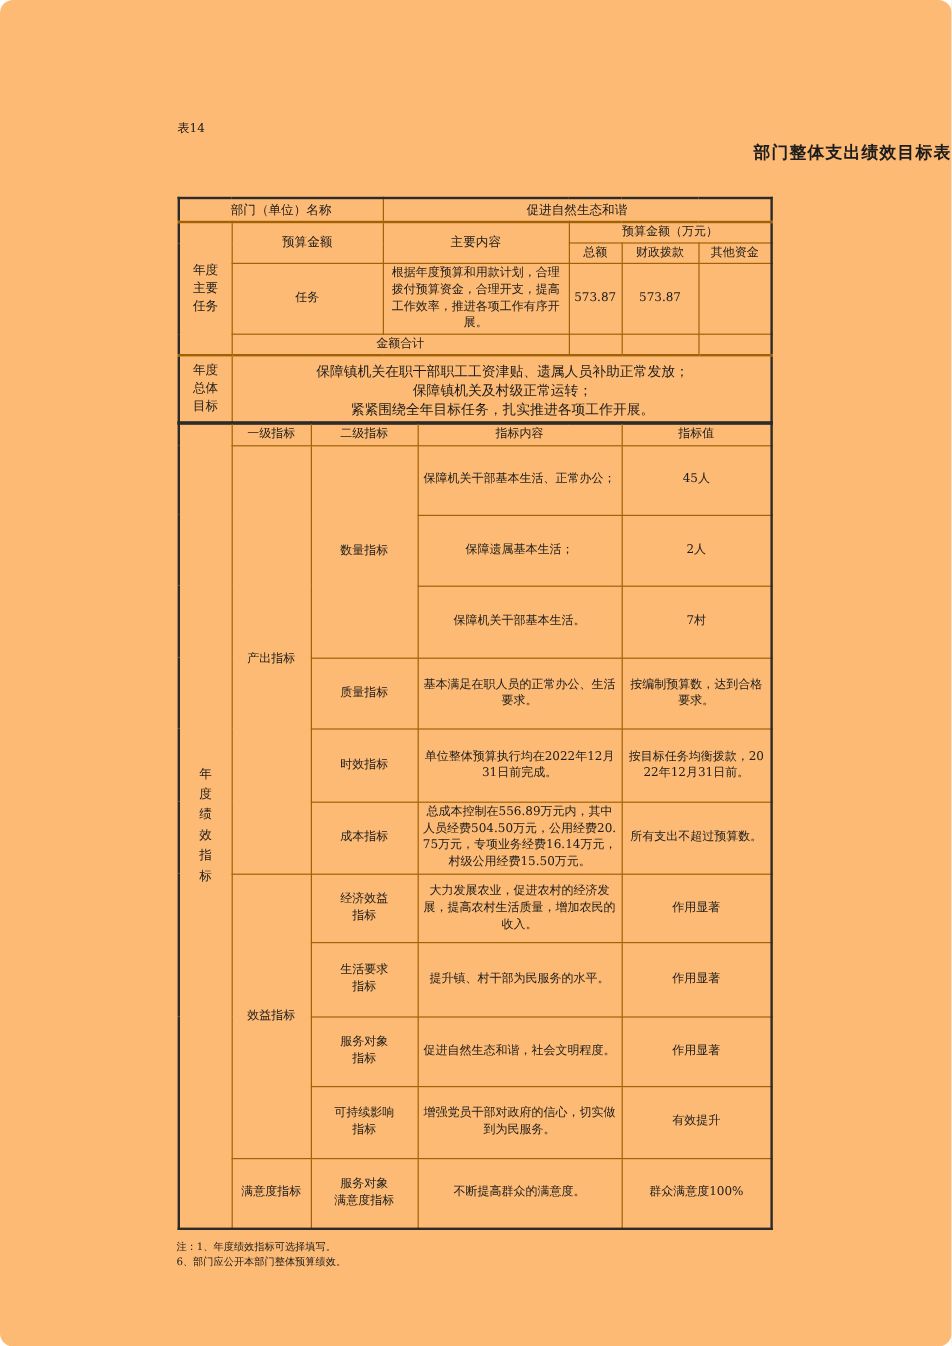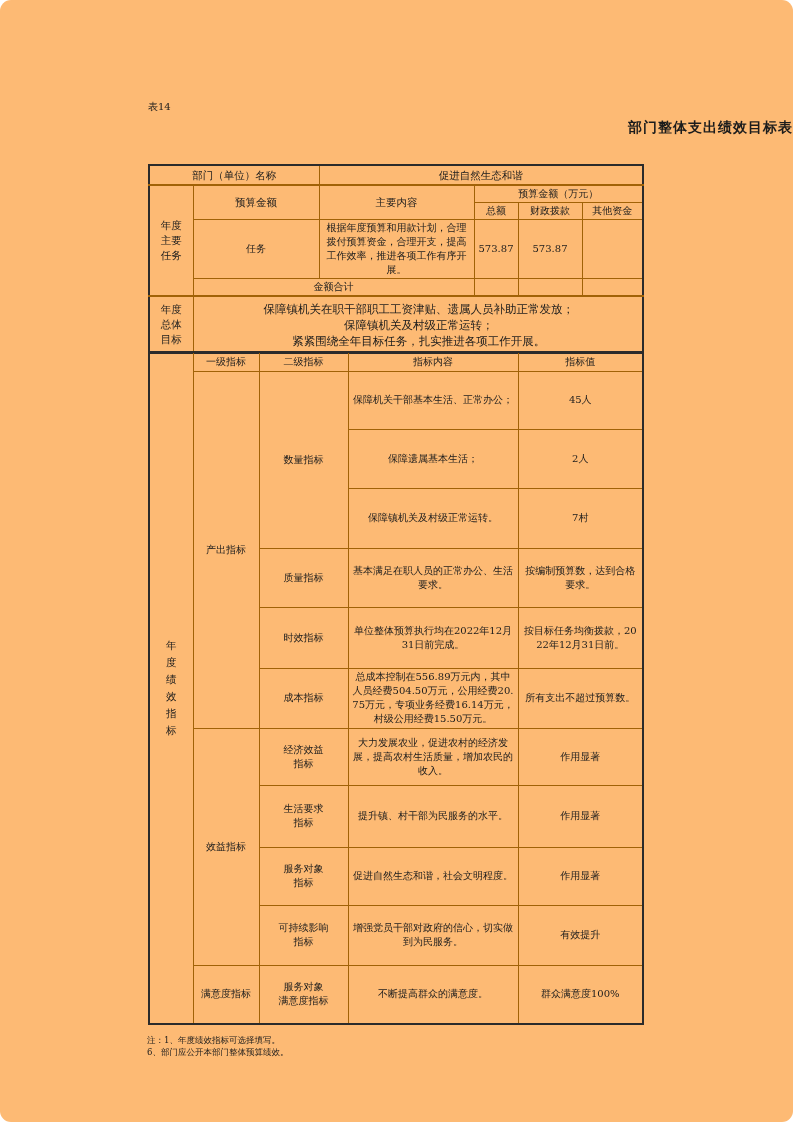--- a/index.html
+++ b/index.html
@@ -118,21 +118,21 @@
       <td rowspan="6">产出指标</td>
       <td rowspan="3">数量指标</td>
       <td class="left">保障机关干部基本生活、正常办公；</td>
       <td>45人</td>
     </tr>
     <tr class="h59">
       <td class="left">保障遗属基本生活；</td>
       <td>2人</td>
     </tr>
     <tr class="h60">
-      <td class="left">保障镇机关及村级正常运转。</td>
+      <td class="left">保障机关干部基本生活。</td>
       <td>7村</td>
     </tr>
     <tr class="h59">
       <td>质量指标</td>
       <td class="left">基本满足在职人员的正常办公、生活要求。</td>
       <td class="left">按编制预算数，达到合格要求。</td>
     </tr>
     <tr class="h61">
       <td>时效指标</td>
       <td class="left">单位整体预算执行均在2022年12月31日前完成。</td>

